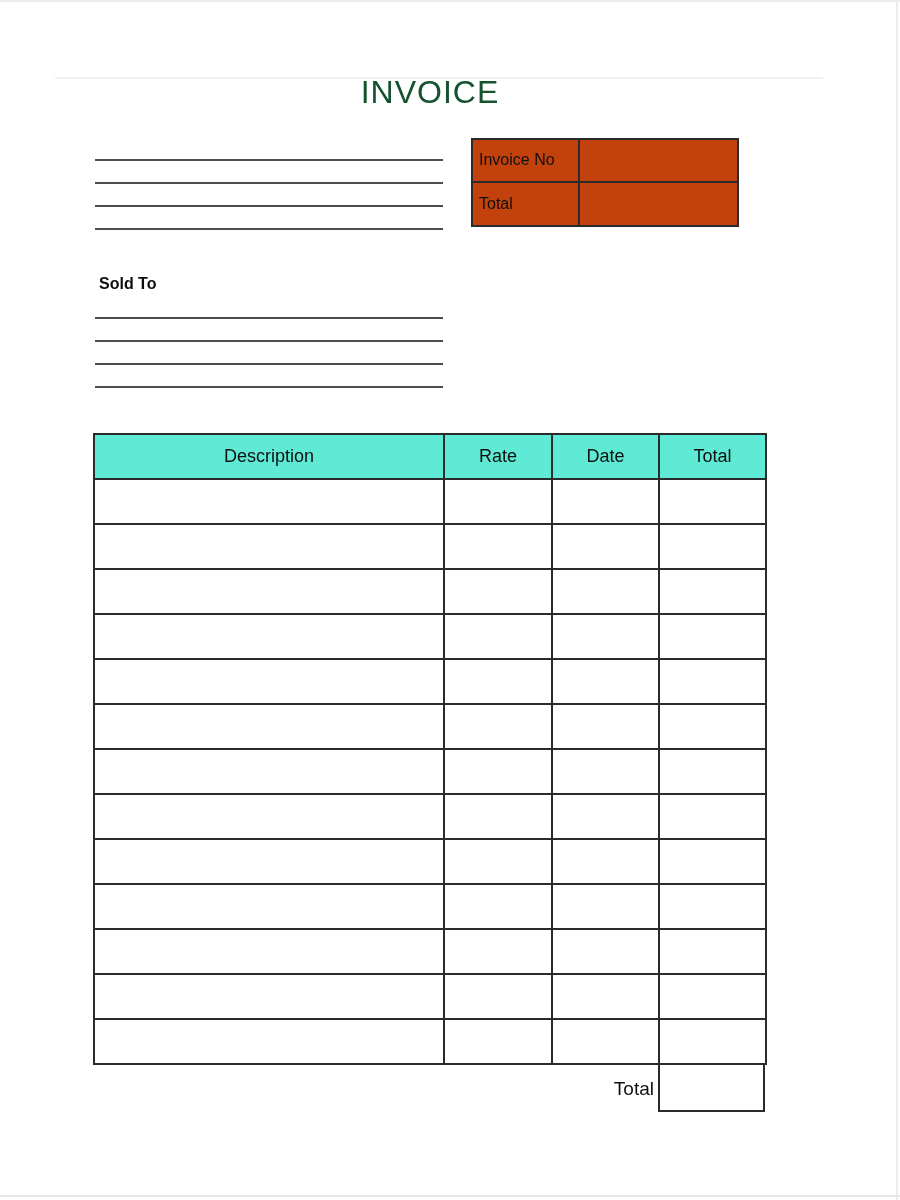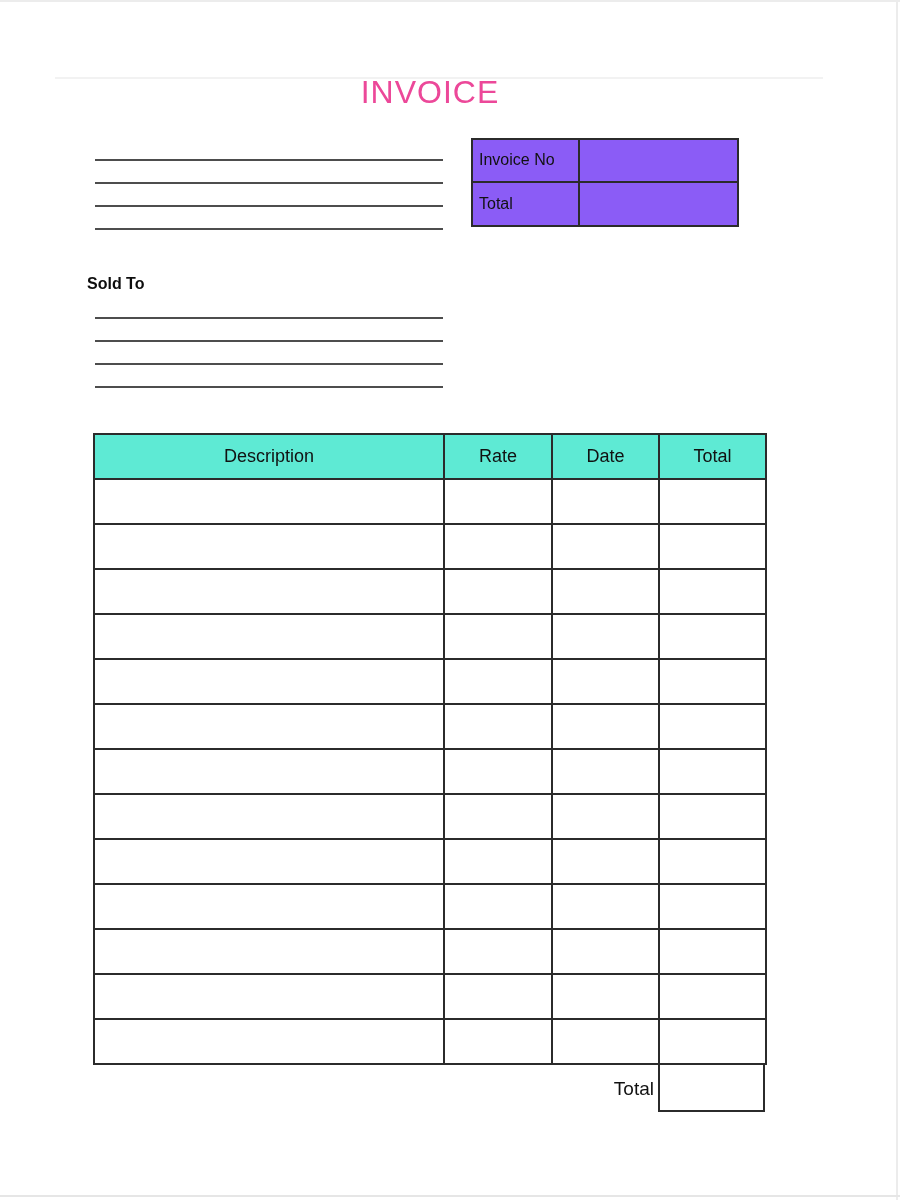--- a/index.html
+++ b/index.html
@@ -13,51 +13,51 @@
   }
   
   .edge-top{position:absolute;left:0;top:0;width:900px;height:2px;background:#ececec;}
   .edge-right{position:absolute;left:896px;top:0;width:2px;height:1200px;background:#ececec;}
   .edge-bottom{position:absolute;left:0;top:1195px;width:900px;height:2px;background:#e6e6e6;}
   .edge-header{position:absolute;left:55px;top:77px;width:768px;height:2px;background:#f2f2f2;}
 
   .title{
     position:absolute;left:0;top:74px;width:860px;
     text-align:center;
-    font-size:32px;font-weight:500;letter-spacing:1px;color:#ec4899;
+    font-size:32px;font-weight:500;letter-spacing:1px;color:#14532d;
   }
 
   
   .meta-box{
     position:absolute;left:471px;top:138px;width:268px;height:89px;
     border:2px solid #2b2b2b;
     display:grid;
     grid-template-columns:107px 1fr;
     grid-template-rows:1fr 1fr;
     box-sizing:border-box;
-    background:#8b5cf6;
+    background:#c2410c;
   }
   .meta-label{
     display:flex;align-items:center;
     padding-left:6px;
     font-size:16px;color:#111;
     border-right:2px solid #2b2b2b;
     box-sizing:border-box;
   }
   .meta-value{box-sizing:border-box;}
   .meta-row-top{border-bottom:2px solid #2b2b2b;}
 
   
   .lines-block{position:absolute;width:348px;}
   .lines-top{left:95px;top:159px;}
   .lines-soldto{left:95px;top:317px;}
   .blank-line{height:2px;background:#4d4d4d;margin-bottom:21px;}
 
   .sold-to{
-    position:absolute;left:87px;top:275px;
+    position:absolute;left:99px;top:275px;
     font-size:16px;font-weight:bold;color:#0d0d0d;
   }
 
   
   .items-table{
     position:absolute;left:93px;top:433px;
     width:672px;
     border-collapse:collapse;
     table-layout:fixed;
   }

